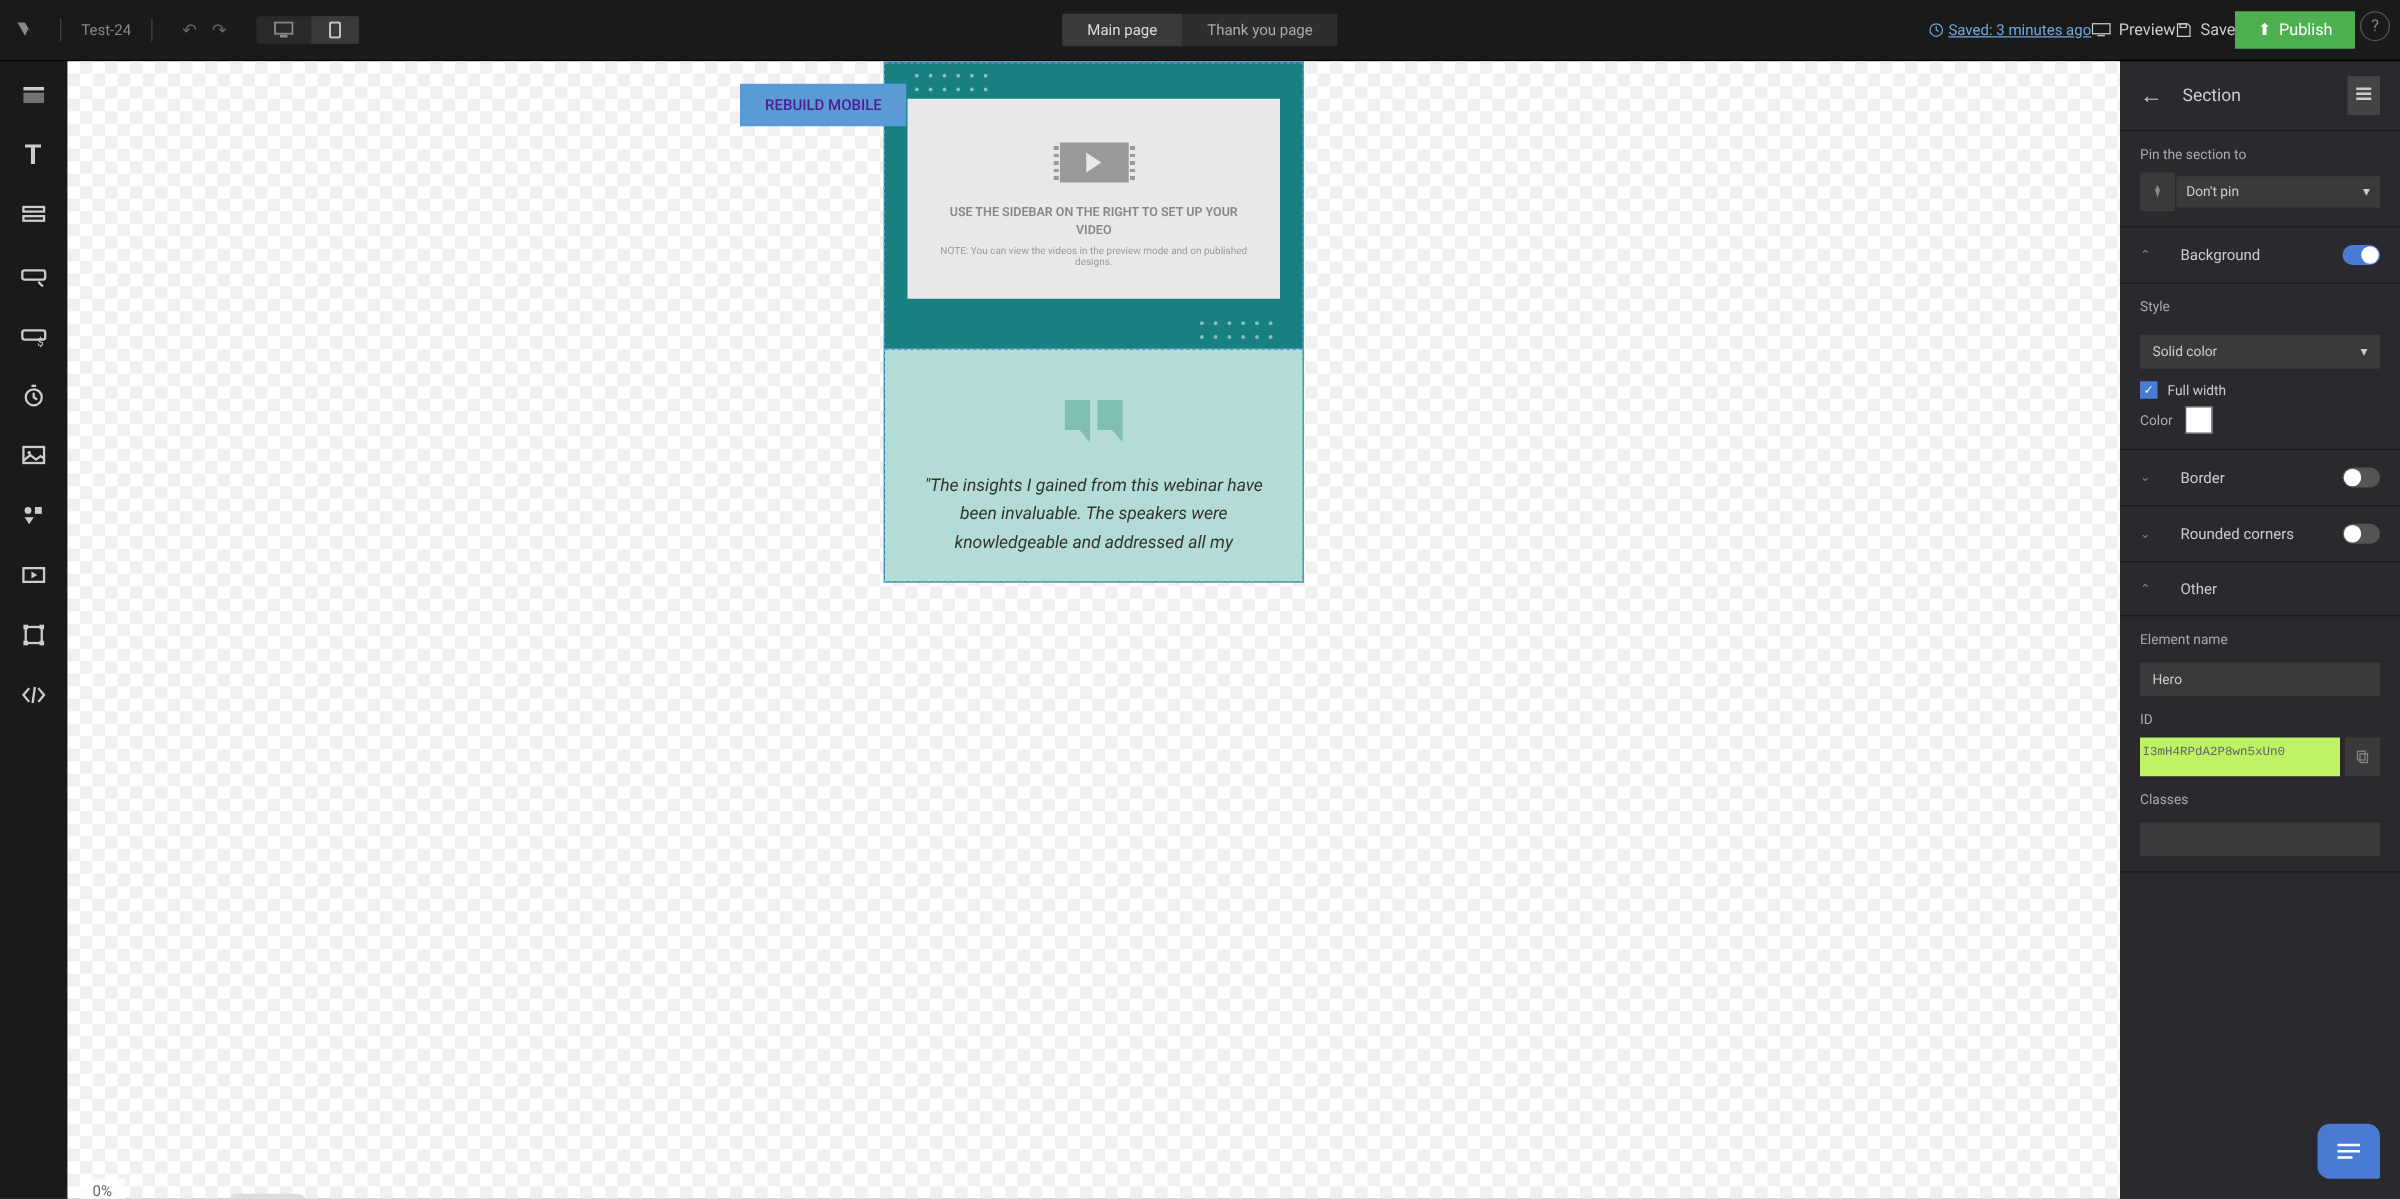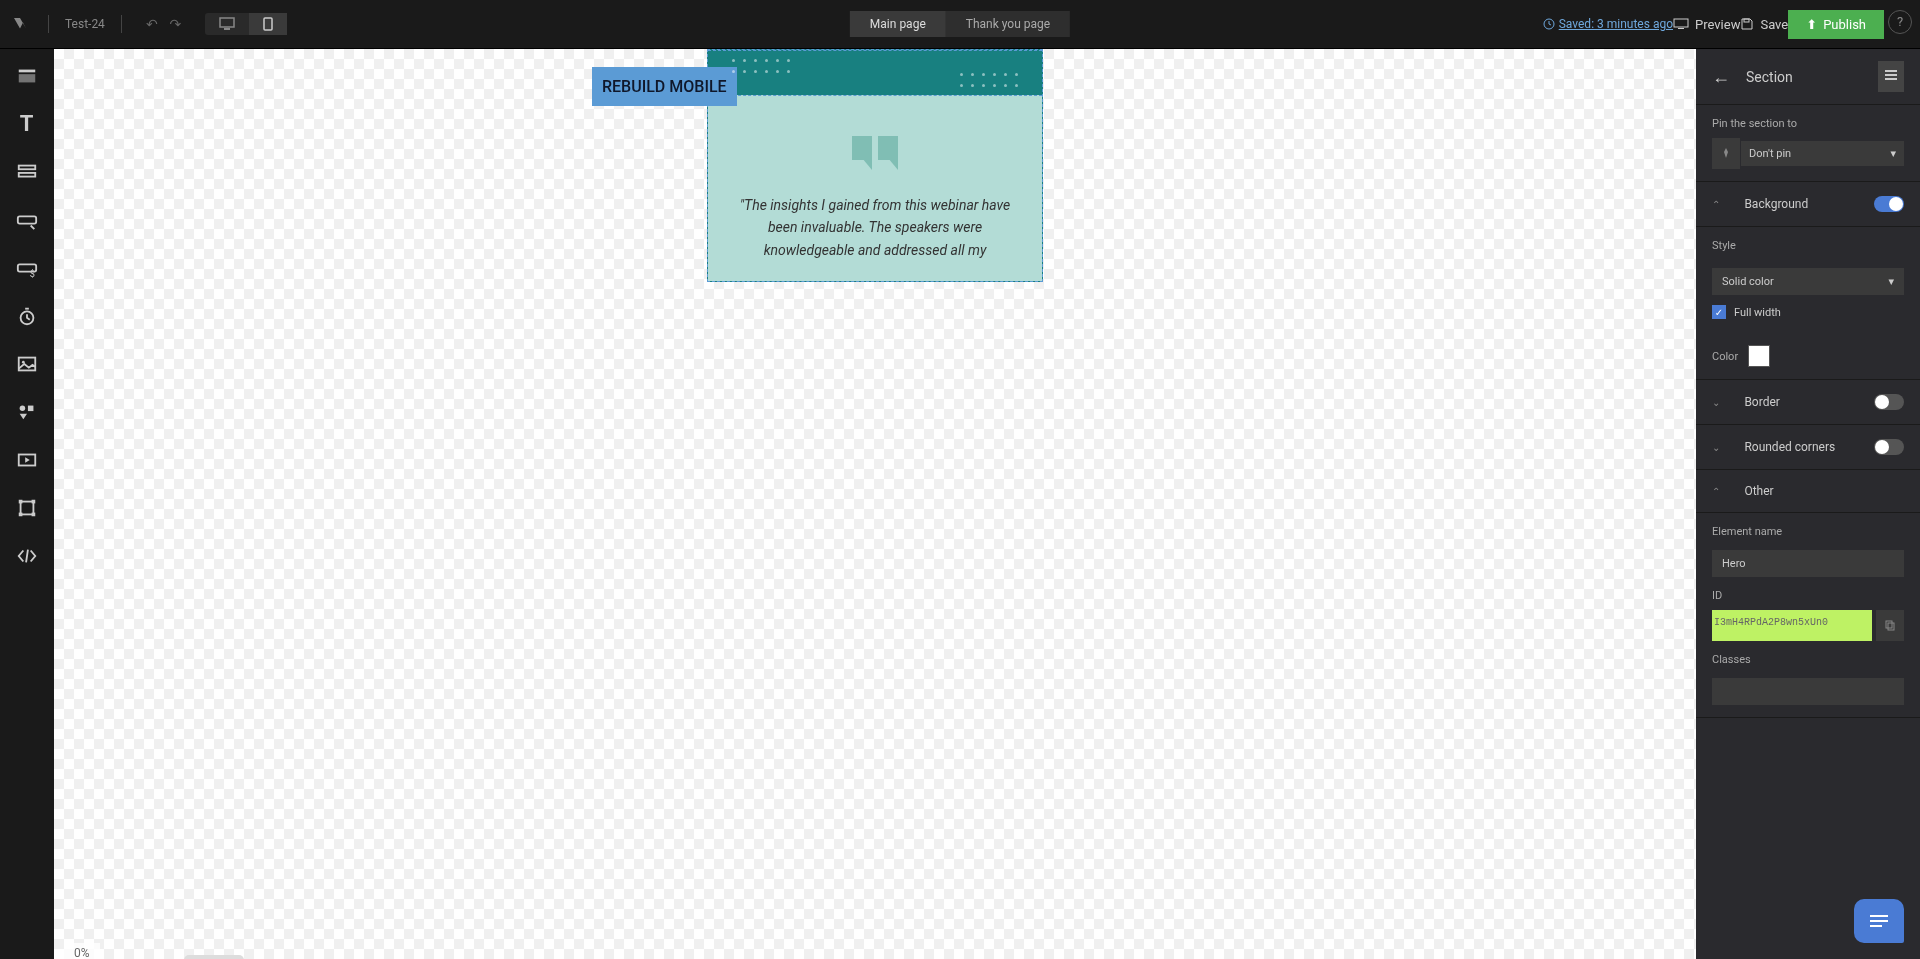--- a/index.html
+++ b/index.html
@@ -36,21 +36,21 @@
     .canvas-area { flex: 1; background: #fff; position: relative; overflow: hidden; }
     .checker-bg { position: absolute; inset: 0; background-image: 
       linear-gradient(45deg, #f0f0f0 25%, transparent 25%),
       linear-gradient(-45deg, #f0f0f0 25%, transparent 25%),
       linear-gradient(45deg, transparent 75%, #f0f0f0 75%),
       linear-gradient(-45deg, transparent 75%, #f0f0f0 75%);
       background-size: 20px 20px;
       background-position: 0 0, 0 10px, 10px -10px, -10px 0px; }
     
     .mobile-frame { position: absolute; left: 50%; transform: translateX(-50%); top: 0; width: 336px; }
-    .rebuild-btn { position: absolute; left: -115px; top: 18px; background: #5B9BD5; color: #0f172a; padding: 10px 10px; font-size: 16px; font-weight: 500; }
+    .rebuild-btn { position: absolute; left: -115px; top: 18px; background: #5B9BD5; color: #4c1d95; padding: 10px 20px; font-size: 12px; font-weight: 500; }
     
     .mobile-content { width: 100%; background: #188080; }
     .content-inner { border: 1px dashed #5B9BD5; }
     .video-section { padding: 28px 20px 40px; text-align: center; color: #fff; }
     .video-label { font-size: 13px; letter-spacing: 1px; margin-bottom: 30px; }
     .video-title { font-size: 30px; font-weight: 600; line-height: 1.3; margin-bottom: 24px; }
     .video-desc { font-size: 14px; line-height: 1.5; }
     
     .video-player-section { padding: 4px 18px 40px; position: relative; border-top: 1px dashed #5B9BD5; }
     .corner-dots { position: absolute; display: grid; grid-template-columns: repeat(6, 1fr); gap: 8px; }
@@ -107,21 +107,21 @@
     
     .toggle-switch { width: 30px; height: 16px; background: #555; border-radius: 8px; position: relative; cursor: pointer; }
     .toggle-switch.on { background: #4a7bd4; }
     .toggle-knob { width: 14px; height: 14px; background: #fff; border-radius: 50%; position: absolute; top: 1px; left: 1px; transition: left 0.2s; }
     .toggle-switch.on .toggle-knob { left: 15px; }
     
     .style-select { background: #3a3a3a; padding: 7px 10px; color: #ccc; font-size: 11px; display: flex; justify-content: space-between; margin-top: 16px; }
     .checkbox-row { display: flex; align-items: center; gap: 8px; margin-top: 10px; }
     .checkbox { width: 14px; height: 14px; background: #4a7bd4; color: #fff; font-size: 10px; display: flex; align-items: center; justify-content: center; }
     .check-label { font-size: 11px; color: #ccc; }
-    .color-row { display: flex; align-items: center; gap: 10px; margin-top: 26px; }
+    .color-row { display: flex; align-items: center; gap: 10px; margin-top: 6px; }
     .color-swatch { width: 22px; height: 22px; background: #fff; border: 1px solid #555; }
     
     .text-input { background: #3a3a3a; padding: 7px 10px; color: #ccc; font-size: 11px; width: 100%; border: none; outline: none; margin-top: 4px; }
     .id-row { display: flex; gap: 4px; margin-top: 4px; }
     .id-input { flex: 1; background: #bef264; padding: 7px 2px; color: #666; font-size: 10px; overflow: hidden; white-space: nowrap; font-family: Liberation Mono, monospace; }
     .copy-btn { background: #3a3a3a; padding: 6px 8px; color: #888; }
     
     .chat-bubble { position: absolute; bottom: 16px; right: 16px; width: 50px; height: 44px; background: #4a7bd4; border-radius: 10px 10px 2px 10px; display: flex; align-items: center; justify-content: center; }
     .chat-lines { display: flex; flex-direction: column; gap: 3px; }
     .chat-line { width: 18px; height: 2px; background: #fff; }
@@ -279,20 +279,27 @@
                 <div class="dot"></div>
                 <div class="dot"></div>
                 <div class="dot"></div>
                 <div class="dot"></div>
             <div class="dot"></div>
                 <div class="dot"></div>
                 <div class="dot"></div>
                 <div class="dot"></div>
                 <div class="dot"></div>
                 <div class="dot"></div>
+          </div>
+          <div class="video-box">
+            <div class="video-icon">
+                  <div class="play-triangle"></div>
+                </div>
+            <div class="video-instruct">USE THE SIDEBAR ON THE RIGHT TO SET UP YOUR VIDEO</div>
+            <div class="video-note">NOTE: You can view the videos in the preview mode and on published designs.</div>
           </div>
           <div class="corner-dots bottom-right">
             <div class="dot"></div>
                 <div class="dot"></div>
                 <div class="dot"></div>
                 <div class="dot"></div>
                 <div class="dot"></div>
                 <div class="dot"></div>
             <div class="dot"></div>
                 <div class="dot"></div>

